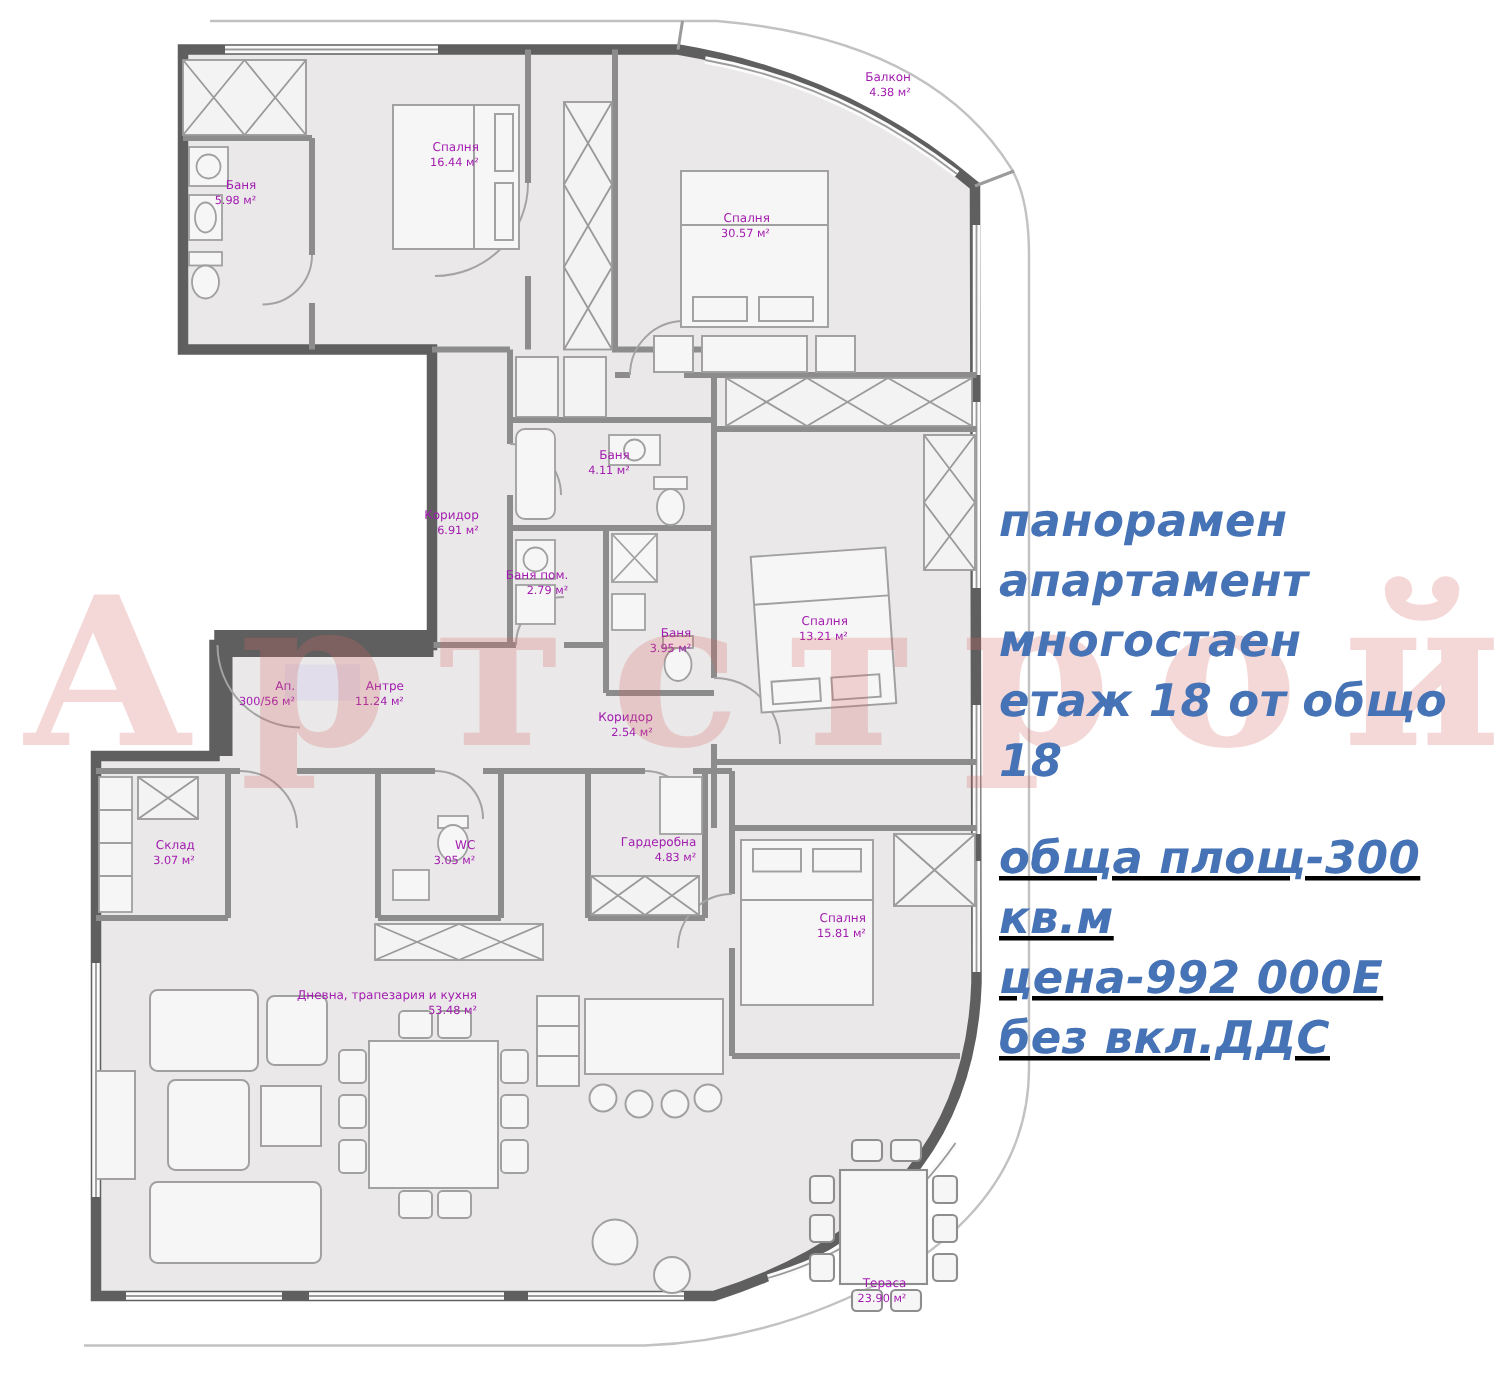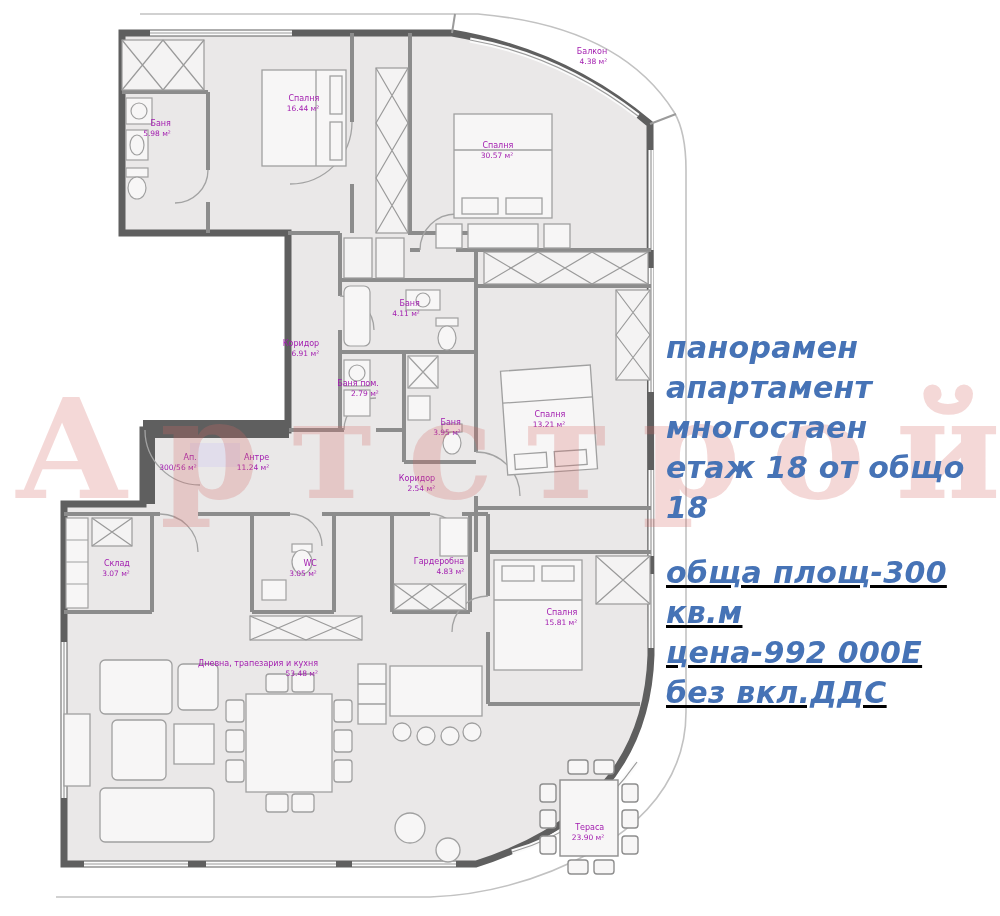--- a/index.html
+++ b/index.html
@@ -324,21 +324,21 @@
     <span class="room-area">4.83 м²</span>
   </div>
     <div class="room-label" style="left: 561px; top: 617px;">
     <span class="room-name">Спалня</span>
     <span class="room-area">15.81 м²</span>
   </div>
     <div class="room-label" style="left: 258px; top: 668px;">
     <span class="room-name">Дневна, трапезария и кухня</span>
     <span class="room-area">53.48 м²</span>
   </div>
-    <div class="room-label" style="left: 588px; top: 832px;">
+    <div class="room-label" style="left: 588px; top: 860px;">
     <span class="room-name">Тераса</span>
     <span class="room-area">23.90 м²</span>
   </div>
   </div>
 
 <div id="watermark">Артстрой</div>
 
 <div id="listing">
   <div id="listing-block1">
       <div class="listing-line">панорамен</div>

